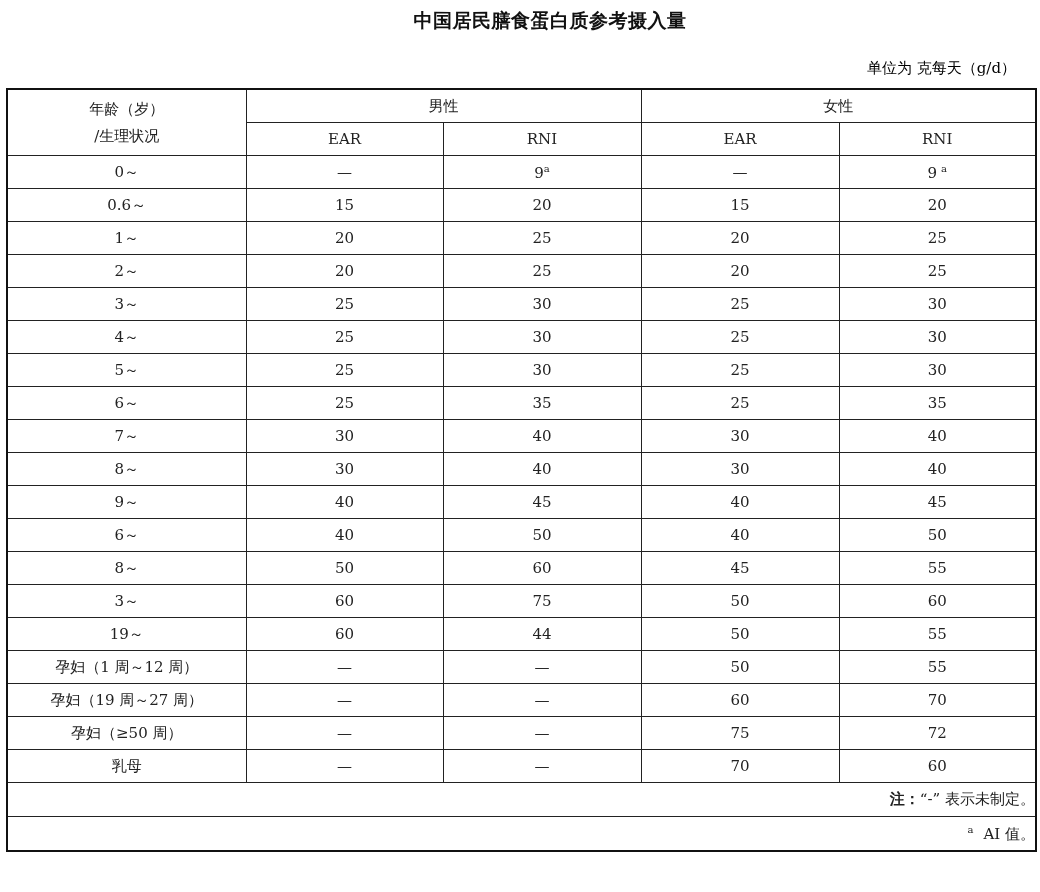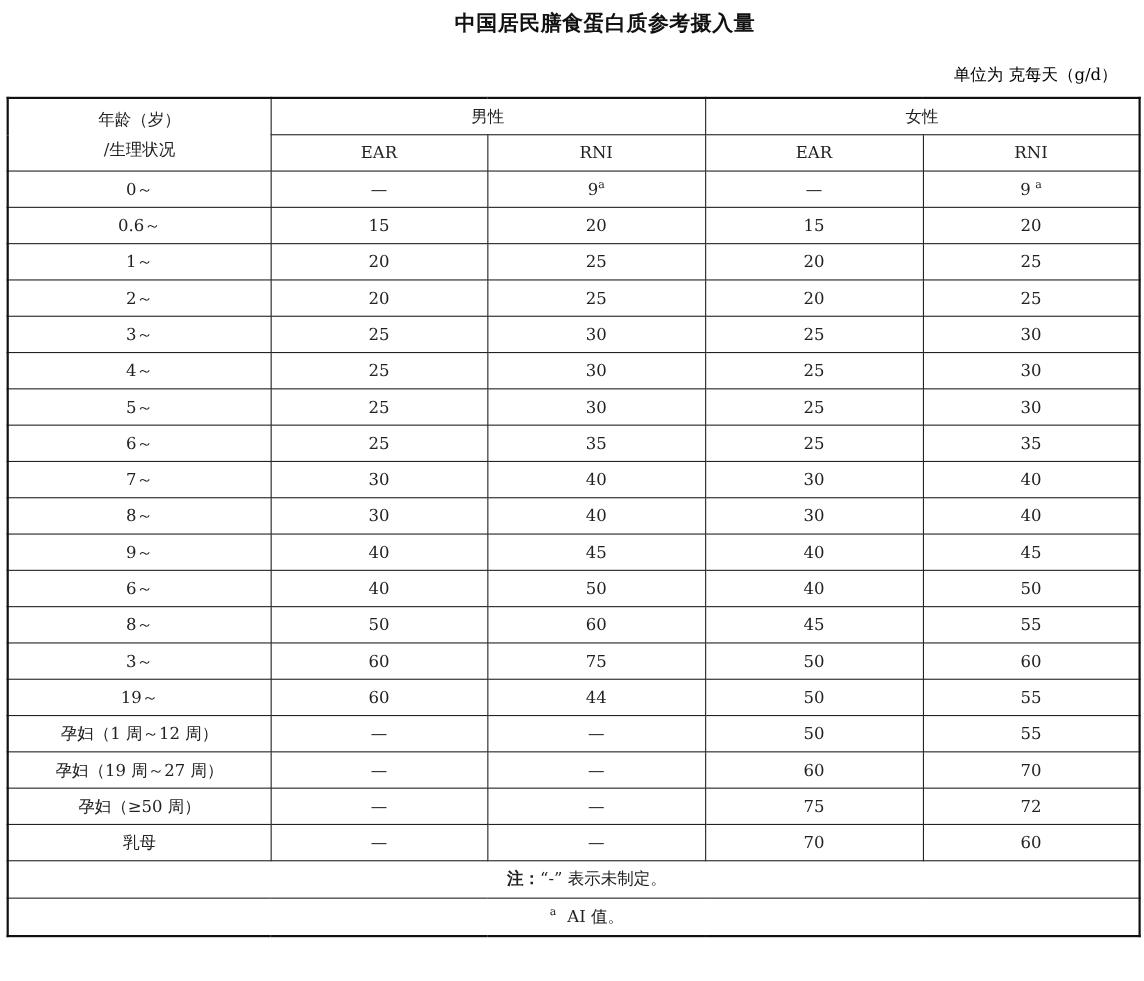--- a/index.html
+++ b/index.html
@@ -7,21 +7,21 @@
          font-family: "DejaVu Serif", "Liberation Serif", serif; color: #1a1a1a; }
   .title { position: absolute; top: 8px; left: 0; width: 1100px; text-align: center;
            font-family: "DejaVu Sans", "Liberation Sans", sans-serif; font-weight: bold;
            font-size: 19px; letter-spacing: 0.5px; color: #111; }
   .unit { position: absolute; top: 59px; right: 24px; font-size: 15px; color: #000000; }
   table { position: absolute; top: 88px; left: 6px; width: 1029px; border-collapse: collapse;
           border: 2.5px solid #111; table-layout: fixed; }
   td { border: 1.5px solid #222; text-align: center; font-size: 15px; height: 32px;
        padding: 0; color: #222; vertical-align: middle; }
   td.hdr { height: 32px; }
-  td.note { text-align: center; padding-left: 24px; height: 33px; }
+  td.note { text-align: right; padding-left: 24px; height: 33px; }
   td.note b { font-family: "DejaVu Sans", "Liberation Sans", sans-serif; }
   sup { font-size: 10px; }
   .sup-a { font-size: 10px; vertical-align: super; margin-right: 10px; }
 </style>
 </head>
 <body>
 
 <div class="title">中国居民膳食蛋白质参考摄入量</div>
 <div class="unit">单位为 克每天（g/d）</div>
 

